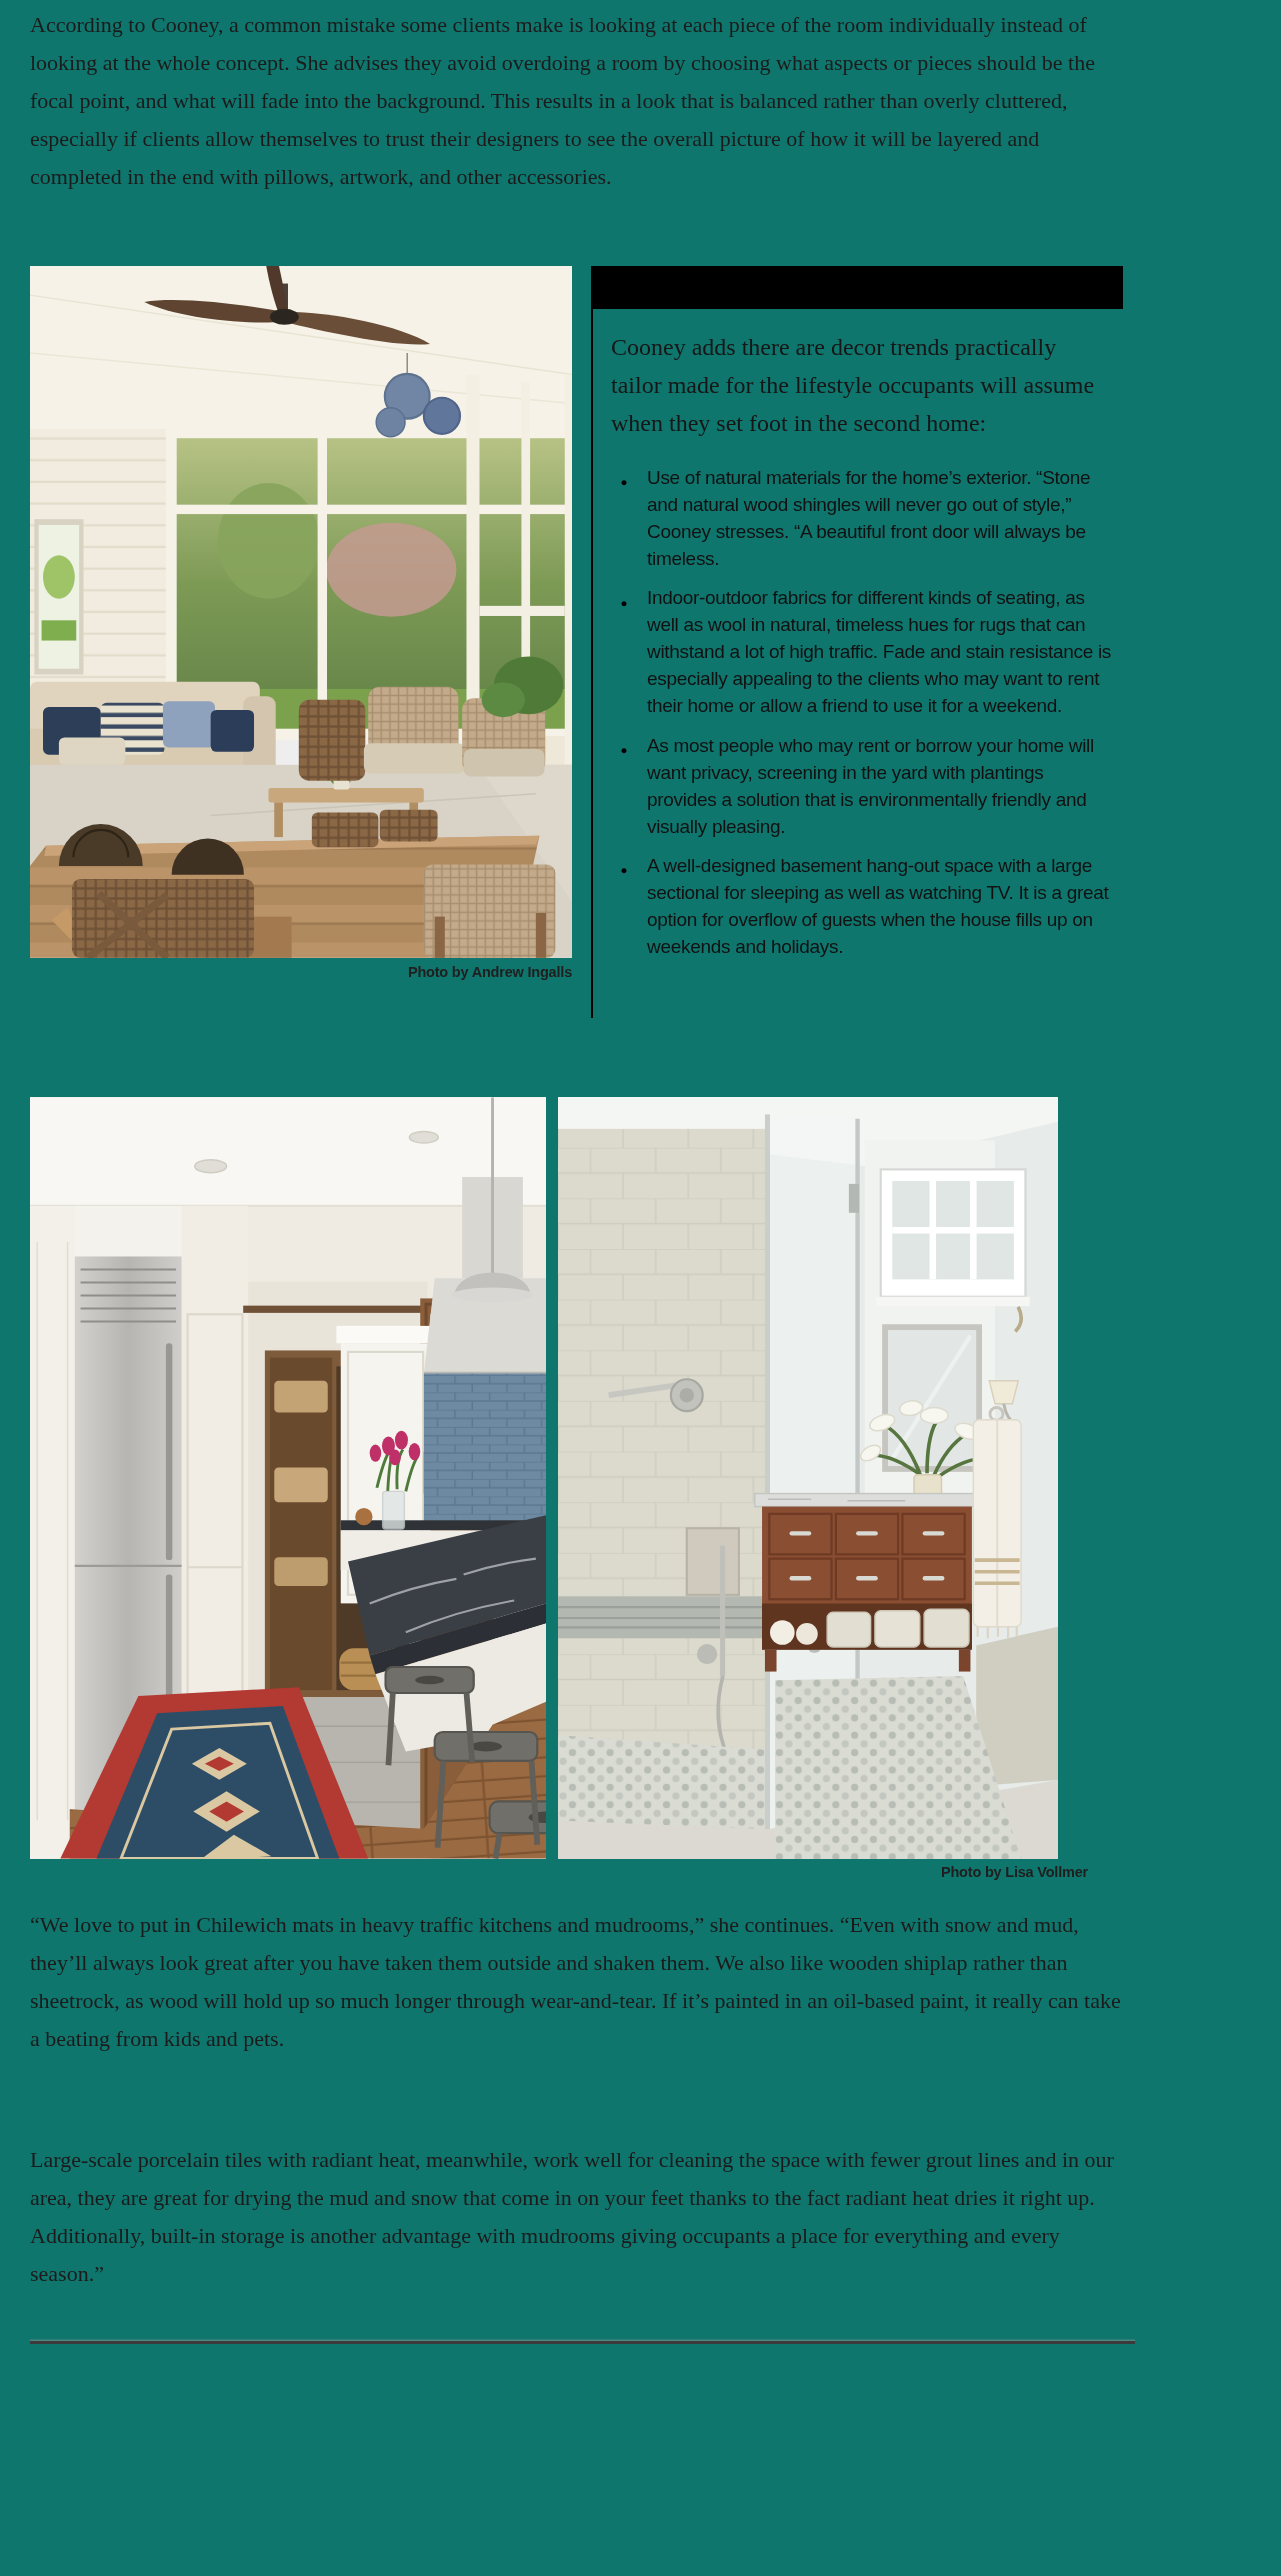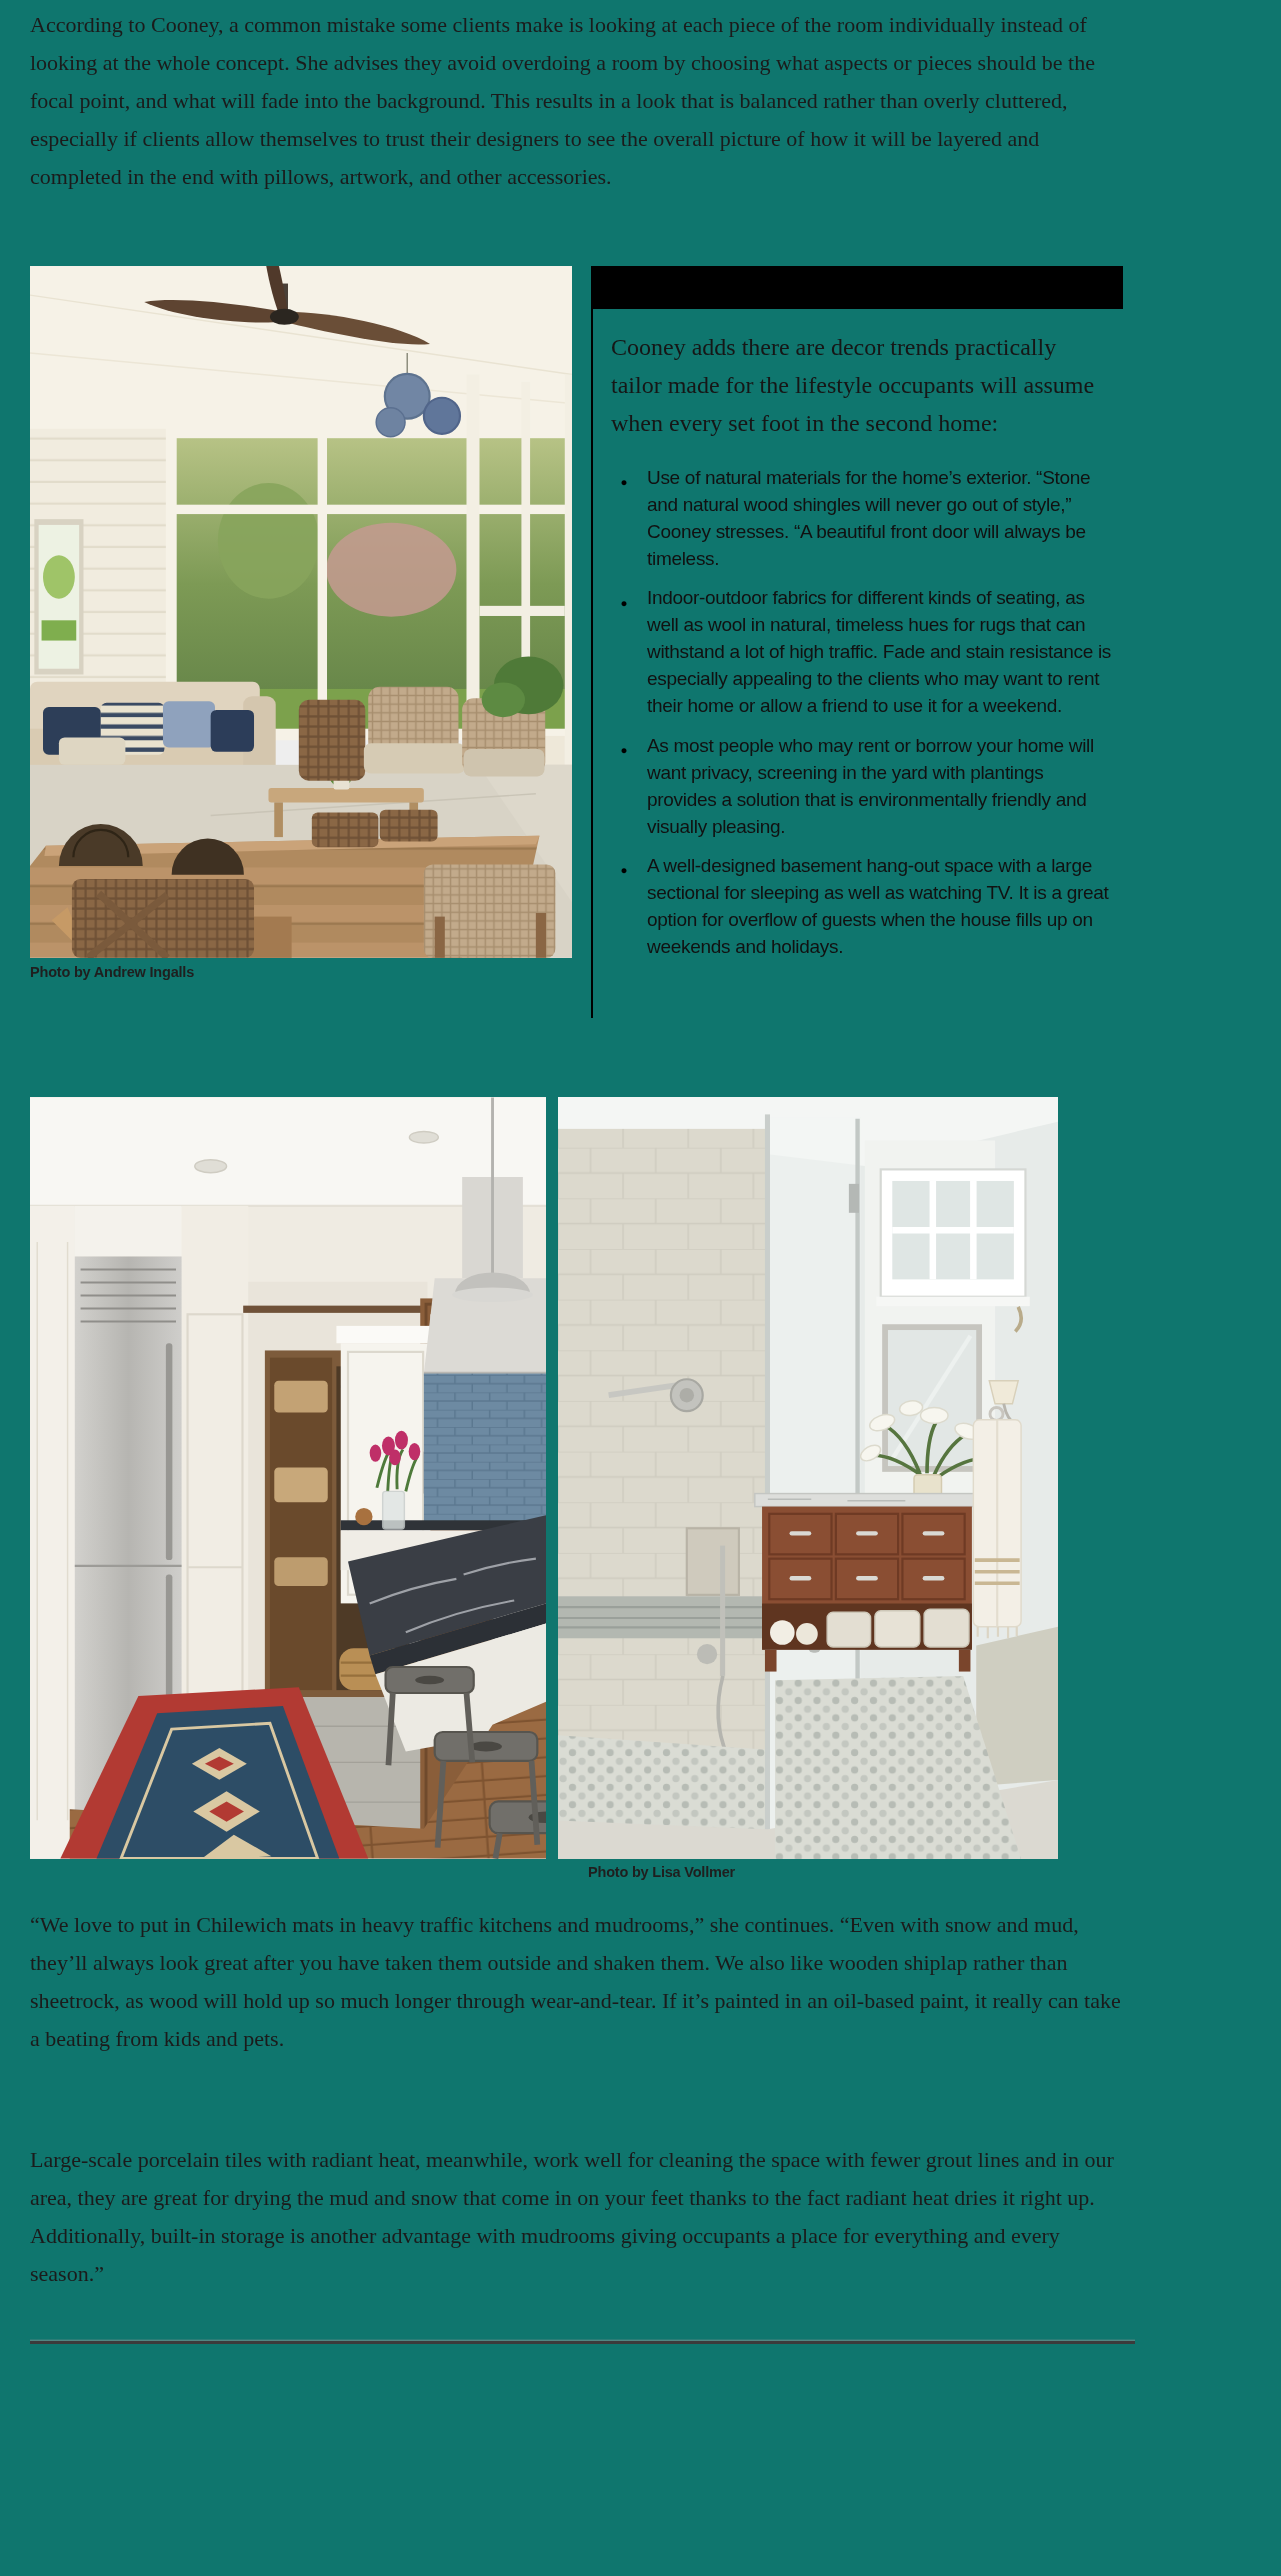--- a/index.html
+++ b/index.html
@@ -2,21 +2,21 @@
 <html style="font-size:11.6px"><head>
 <meta charset="utf-8">
 <style>
   html,body{margin:0;padding:0;background:#ffffff;}
   .page{position:relative;width:1281px;height:2576px;background:#0f766e;overflow:hidden;
         font-family:"Liberation Serif",serif;color:#1b1b1b;}
   .bodytext{position:absolute;left:30px;width:1105px;font-size:22px;line-height:38px;
             font-family:"Liberation Serif",serif;color:#1b1b1b;}
   .photo{position:absolute;overflow:hidden;background:#eee;}
   .photo svg{display:block;}
-  .caption{position:absolute;font-family:"Liberation Sans",sans-serif;
+  .caption{position:absolute;text-align:right;font-family:"Liberation Sans",sans-serif;
            font-weight:bold;font-size:14.5px;letter-spacing:-0.2px;color:#1f1f1f;}
   .sidebar{position:absolute;left:591px;top:266px;width:532px;height:752px;
            border-left:2.2px solid #000;box-sizing:border-box;}
   .sidebar-bar{margin-left:-2.2px;width:532px;height:43px;background:#000000;}
   .sidebar-intro{margin:19px 8.7px 0 18px;width:499px;font-size:24px;line-height:38px;
                  font-family:"Liberation Serif",serif;color:#161616;}
   .trend-list{list-style:none;margin:22px 0 0 0;padding:0 7.2px 0 0;}
   .trend-list li{position:relative;padding-left:54px;margin-bottom:12.3px;
                  font-family:"Liberation Sans",sans-serif;font-size:19px;line-height:27px;
                  letter-spacing:-0.3px;color:#111;}
@@ -166,21 +166,21 @@
         <rect x="560" y="900" width="14" height="57" fill="#8a6644"></rect>
           <rect x="700" y="895" width="14" height="62" fill="#8a6644"></rect>
       </g>
     </svg>
   </div>
 
   <div class="caption" style="left:30px;top:964px;width:542px;">Photo by Andrew Ingalls</div>
 
   <aside class="sidebar">
     <div class="sidebar-bar"></div>
-    <p class="sidebar-intro">Cooney adds there are decor trends practically tailor made for the lifestyle occupants will assume when every set foot in the second home:</p>
+    <p class="sidebar-intro">Cooney adds there are decor trends practically tailor made for the lifestyle occupants will assume when they set foot in the second home:</p>
     <ul class="trend-list">
       <li>Use of natural materials for the home’s exterior. “Stone and natural wood shingles will never go out of style,” Cooney stresses. “A beautiful front door will always be timeless.</li>
       <li>Indoor-outdoor fabrics for different kinds of seating, as well as wool in natural, timeless hues for rugs that can withstand a lot of high traffic. Fade and stain resistance is especially appealing to the clients who may want to rent their home or allow a friend to use it for a weekend.</li>
       <li>As most people who may rent or borrow your home will want privacy, screening in the yard with plantings provides a solution that is environmentally friendly and visually pleasing.</li>
       <li>A well-designed basement hang-out space with a large sectional for sleeping as well as watching TV. It is a great option for overflow of guests when the house fills up on weekends and holidays.</li>
     </ul>
   </aside>
 
   <div class="photo" style="left:30px;top:1097px;width:516px;height:762px;">
     <svg width="516" height="762" viewBox="0 0 714 1053">

